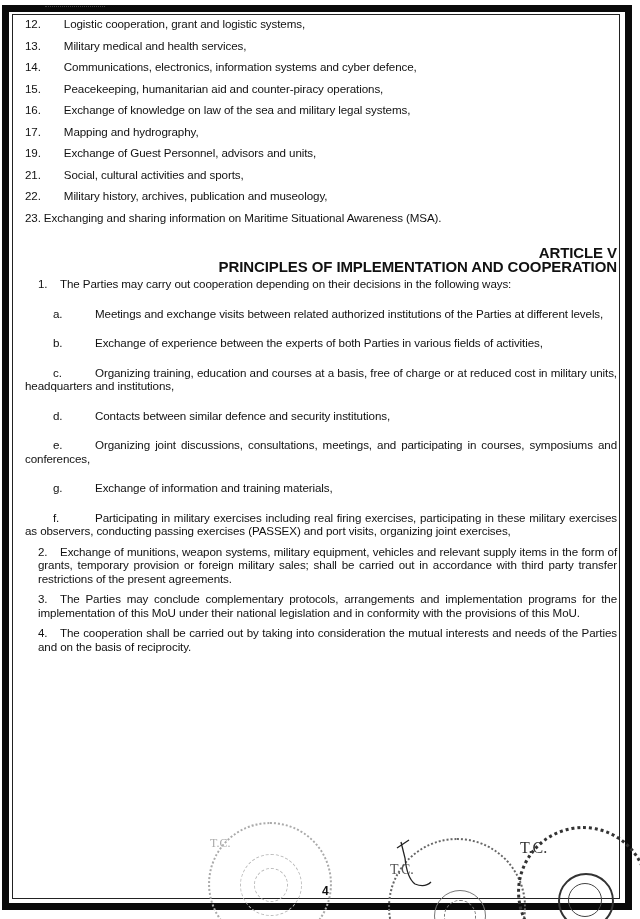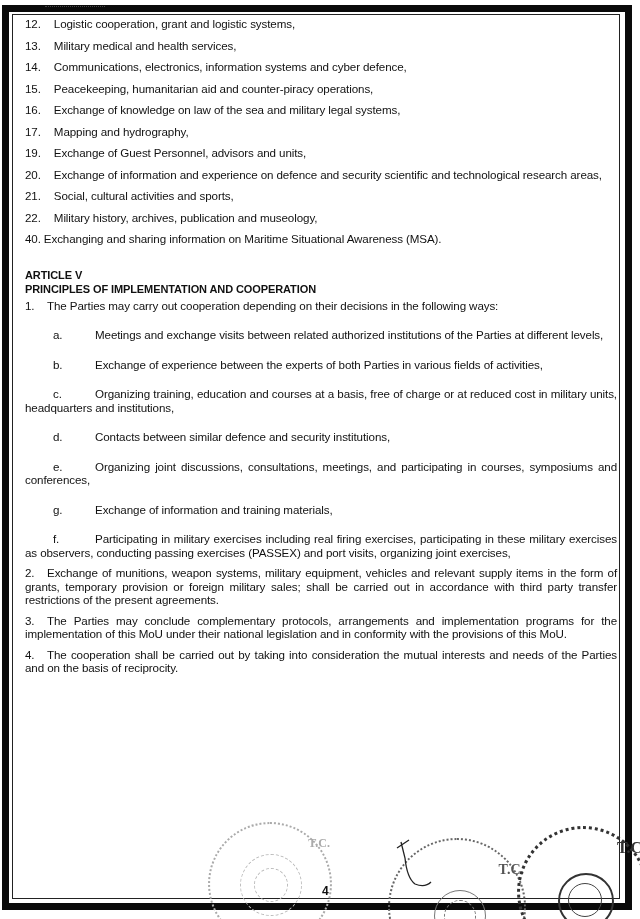--- a/index.html
+++ b/index.html
@@ -3,30 +3,30 @@
 <meta charset="utf-8">
 <style>
   html, body { margin: 0; padding: 0; background: #ffffff; }
   body { width: 640px; height: 919px; overflow: hidden; position: relative; font-family: "Liberation Sans", sans-serif; color: #111; }
   .page { position: absolute; left: 0; top: 0; width: 640px; height: 919px; background: #fff; }
   .frame-outer { position: absolute; left: 2px; top: 5px; width: 630px; height: 905px; border: 7px solid #0a0a0a; box-sizing: border-box; }
   .frame-inner { position: absolute; left: 12px; top: 14px; width: 608px; height: 885px; border: 1px solid #222; box-sizing: border-box; }
   .content { position: absolute; left: 25px; top: 17px; width: 592px; font-size: 11.6px; line-height: 13.5px; letter-spacing: -0.1px; }
   .li { margin: 0 0 8px 0; }
   .li .num { display: inline-block; }
-  .li.num-gap .num { margin-right: 13px; }
+  .li.num-gap .num { margin-right: 23px; }
   .just { text-align: justify; }
-  .heading { text-align: left; font-weight: bold; font-size: 11px; line-height: 14px; margin: 22px 0 3px 0; }
+  .heading { text-align: right; font-weight: bold; font-size: 15px; line-height: 14px; margin: 22px 0 3px 0; }
   .sub { text-indent: 28px; margin: 16px 0 7px 0; text-align: justify; }
   .sub .letter { display: inline-block; width: 42px; text-indent: 0; }
-  .para { margin: 0 0 7px 0; text-align: justify; }
+  .para { margin: 0 0 7px 13px; text-align: justify; }
   .para .num { display: inline-block; width: 22px; }
   .stamp { position: absolute; border-radius: 50%; border: 2px dotted #777; box-sizing: border-box; }
   .stamp .inner-ring { position: absolute; border-radius: 50%; border: 1px dashed #888; }
-  .stamp .tc { position: absolute; width: 100%; text-align: right; font-family: "Liberation Serif", serif; font-weight: bold; color: #555; }
+  .stamp .tc { position: absolute; width: 100%; text-align: left; font-family: "Liberation Serif", serif; font-weight: normal; color: #555; }
   .pagenum { position: absolute; left: 322px; top: 884px; font-size: 12px; font-weight: bold; color: #111; }
   .sig { position: absolute; left: 395px; top: 838px; width: 40px; height: 60px; }
   .scratch { position: absolute; left: 45px; top: 6px; width: 60px; height: 3px; border-top: 1px dotted #444; }
 </style>
 </head>
 <body>
 
 <div class="page">
   <div class="frame-outer"></div>
   <div class="frame-inner"></div>
@@ -35,24 +35,23 @@
   <div class="content">
 
     <div>
       <div class="li num-gap"><span class="num">12.</span><span>Logistic cooperation, grant and logistic systems,</span></div>
       <div class="li num-gap"><span class="num">13.</span><span>Military medical and health services,</span></div>
       <div class="li num-gap"><span class="num">14.</span><span>Communications, electronics, information systems and cyber defence,</span></div>
       <div class="li num-gap"><span class="num">15.</span><span>Peacekeeping, humanitarian aid and counter-piracy operations,</span></div>
       <div class="li num-gap"><span class="num">16.</span><span>Exchange of knowledge on law of the sea and military legal systems,</span></div>
       <div class="li num-gap"><span class="num">17.</span><span>Mapping and hydrography,</span></div>
       <div class="li num-gap"><span class="num">19.</span><span>Exchange of Guest Personnel, advisors and units,</span></div>
-      <div class="li num-gap just"><span class="num">20.</span><span>Exchange of information and experience on defence and security scientific and technological research areas,</span></div>
       <div class="li num-gap"><span class="num">21.</span><span>Social, cultural activities and sports,</span></div>
       <div class="li num-gap"><span class="num">22.</span><span>Military history, archives, publication and museology,</span></div>
-      <div class="li"><span class="num" style="margin-right:3px">40.</span><span>Exchanging and sharing information on Maritime Situational Awareness (MSA).</span></div>
+      <div class="li"><span class="num" style="margin-right:3px">23.</span><span>Exchanging and sharing information on Maritime Situational Awareness (MSA).</span></div>
     </div>
 
     <div class="heading">
       <div>ARTICLE V</div>
       <div>PRINCIPLES OF IMPLEMENTATION AND COOPERATION</div>
     </div>
 
     <div class="para"><span class="num">1.</span><span>The Parties may carry out cooperation depending on their decisions in the following ways:</span></div>
 
     <div>

